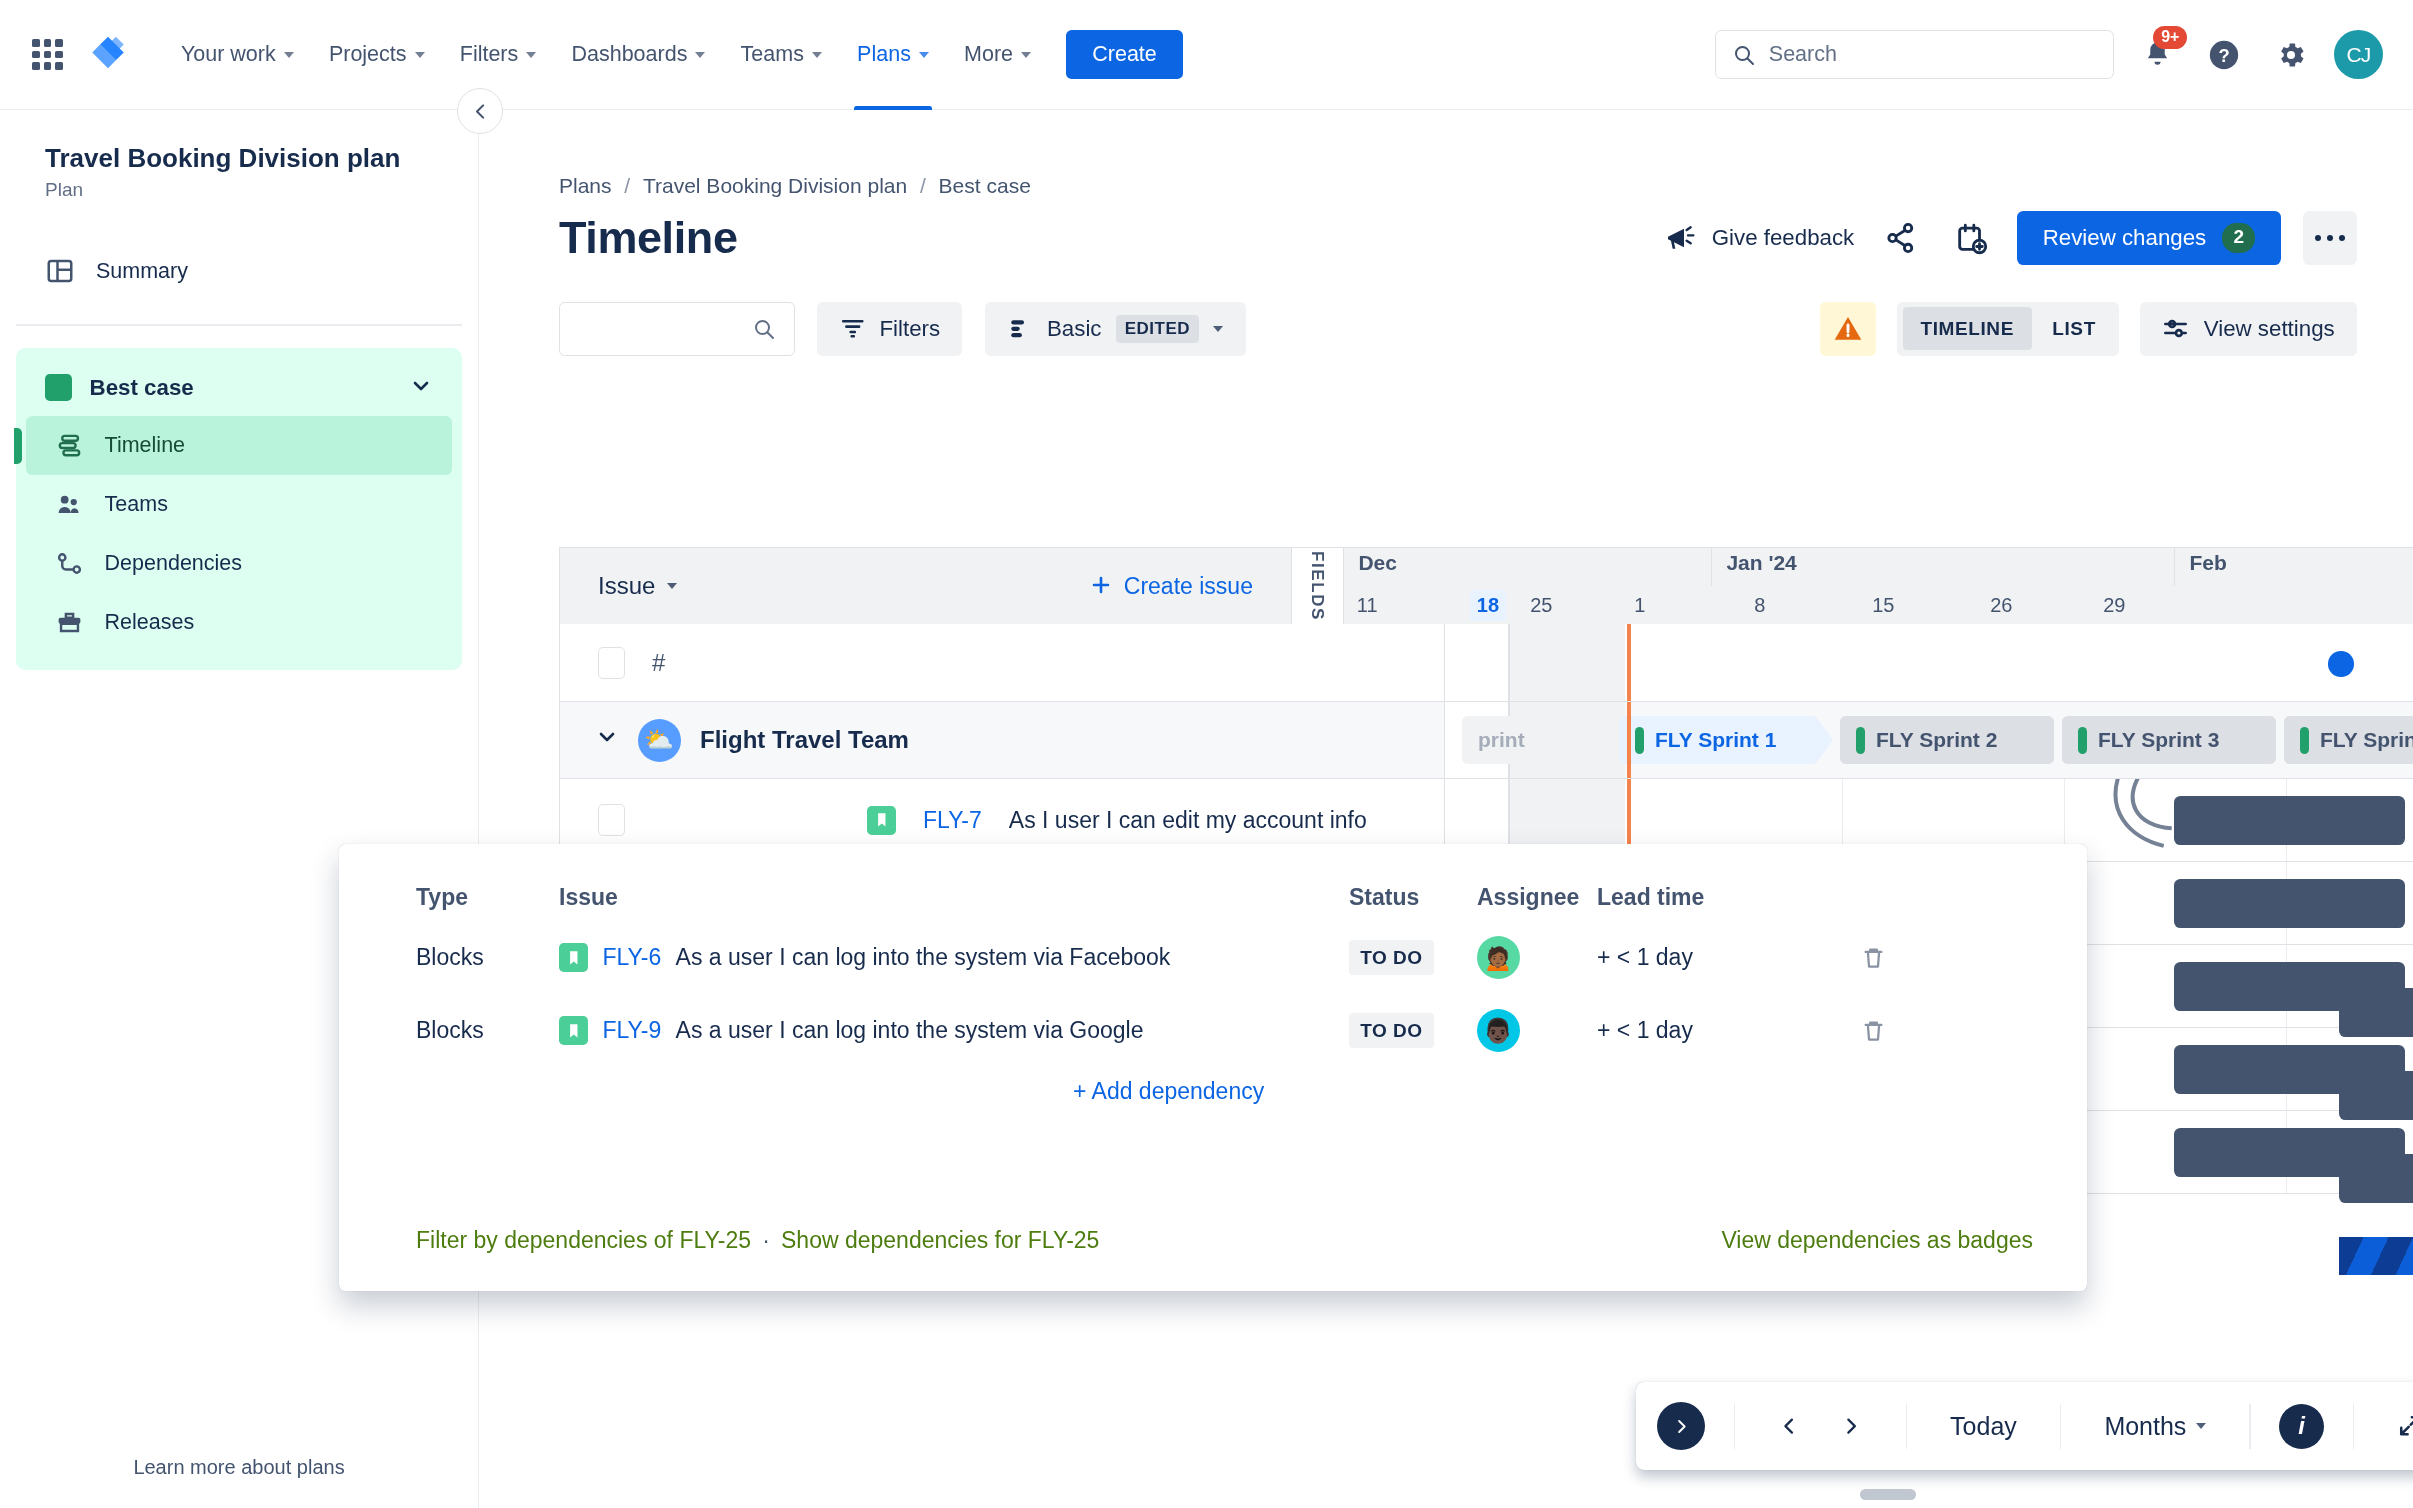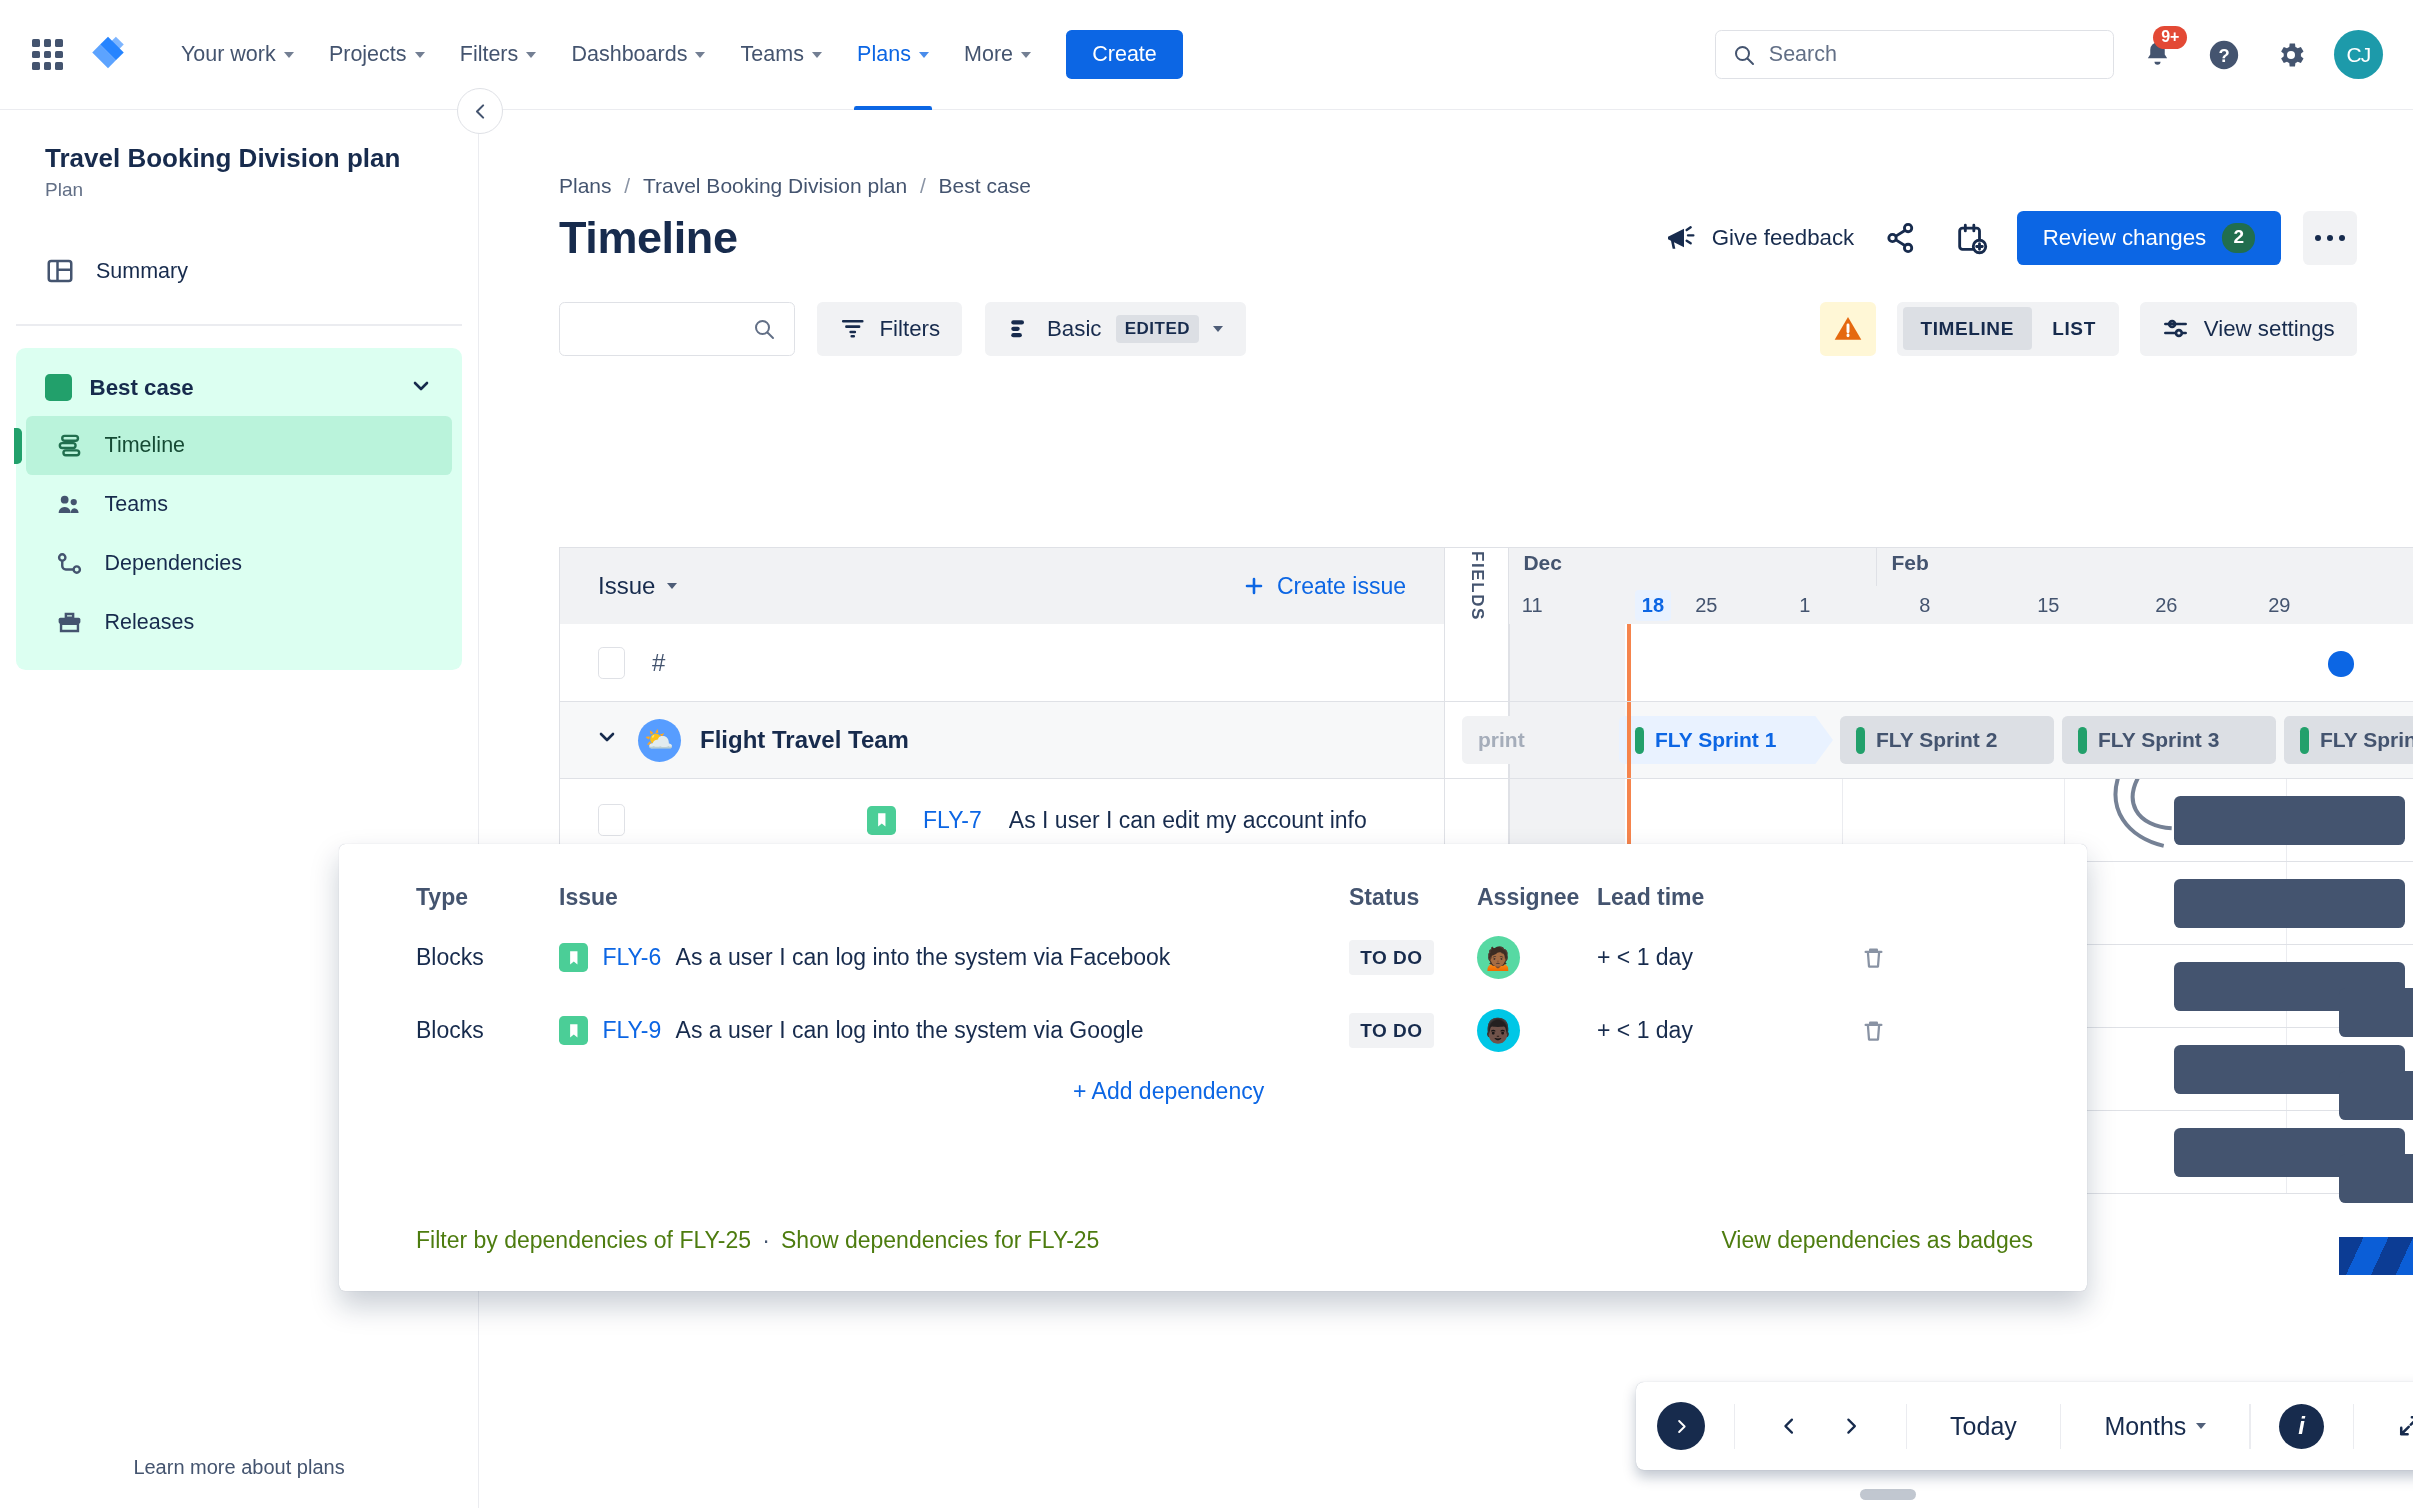--- a/index.html
+++ b/index.html
@@ -158,21 +158,21 @@
   .seg.on { background: #DCDFE4; }
 
   
   .gridwrap { position: absolute; top: 437px; left: 80px; right: 0; bottom: 0; }
   .colhead {
     display: flex; height: 77px; background: #F1F2F4;
     border: 0.8px solid #DFE1E6; border-bottom: none; border-right: none;
   }
   .colhead-issue { width: 884px; display: flex; align-items: center; padding: 0 38px; }
   .colhead-issue .lbl { font-size: 24px; font-weight: 500; color: #172B4D; }
-  .createissue { margin-left: auto; display: flex; align-items: center; gap: 11.2px;
+  .createissue { margin-left: auto; display: flex; align-items: flex-start; gap: 11.2px;
     color: #0C66E4; font-size: 23px; font-weight: 500; cursor: pointer; }
   .fieldscol {
     width: 65px; background: #fff; border-left: 0.8px solid #DFE1E6;
     border-right: 0.8px solid #DFE1E6;
     display: flex; align-items: center; justify-content: center;
   }
   .fieldscol span { writing-mode: vertical-rl; font-size: 17px; font-weight: 700;
     letter-spacing: 1.6px; color: #44546F; }
   .datehead { flex: 1; background: #F1F2F4; position: relative; }
   .months { display: flex; height: 38px; }
@@ -564,20 +564,21 @@
             </svg>
             <span>Create issue</span>
           </span>
         </div>
         <div class="fieldscol">
           <span>FIELDS</span>
         </div>
         <div class="datehead">
           <div class="months">
             <div class="month" style="width:367px">Dec</div>
+            <div class="month" style="width:463px">Jan '24</div>
             <div class="month" style="width:239px">Feb</div>
           </div>
           <div class="days">
             <div class="day" style="width:120px">11</div>
             <div class="day today">18</div>
             <div class="day" style="width:104px;margin-left:11.2px">25</div>
             <div class="day" style="width:120px">1</div>
             <div class="day" style="width:118px">8</div>
             <div class="day" style="width:118px">15</div>
             <div class="day" style="width:113px">26</div>

